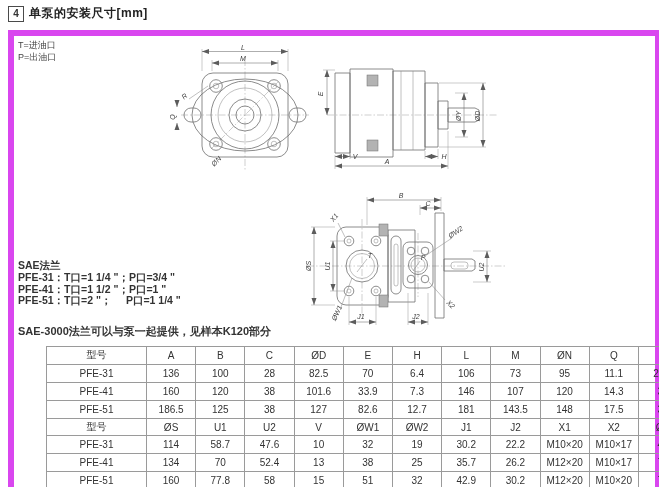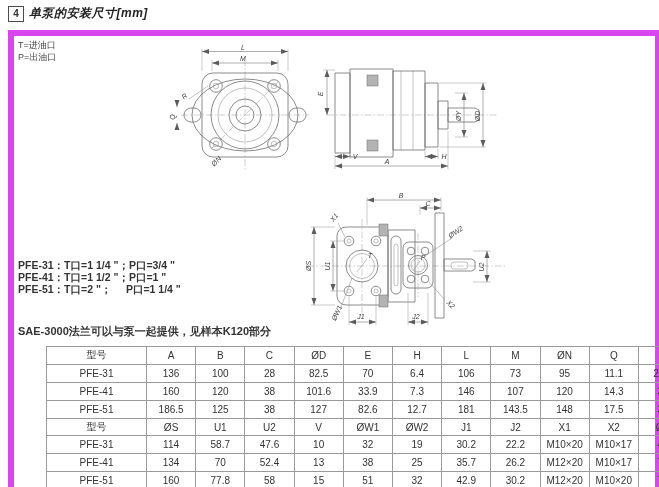--- a/index.html
+++ b/index.html
@@ -4,21 +4,21 @@
 <style>
   html,body{margin:0;padding:0;}
   body{
     width:659px;height:487px;position:relative;overflow:hidden;
     background:#ffffff;color:#333;
     font-family:"Liberation Sans","DejaVu Sans",sans-serif;
   }
   .header{position:absolute;left:8px;top:5px;display:flex;align-items:center;gap:5px;}
   .num-box{width:14px;height:14px;border:1.5px solid #4a4a4a;display:flex;align-items:center;justify-content:center;
     font-size:10px;font-weight:bold;color:#333;}
-  .page-title{font-size:12px;font-weight:bold;color:#222;letter-spacing:0.5px;font-style:italic;}
+  .page-title{font-size:12px;font-weight:bold;color:#222;letter-spacing:0.5px;}
   .frame{position:absolute;left:8px;top:30px;width:641px;height:456px;border:6px solid #d946ef;background:#fff;}
   .notes{position:absolute;left:4px;top:3px;font-size:9px;line-height:12px;color:#444;}
   .drawings{position:absolute;left:0;top:0;}
   .sae{position:absolute;left:4px;top:224px;font-size:10.5px;font-weight:bold;line-height:11.8px;color:#333;}
   .sae div{white-space:pre;}
   .mass{position:absolute;left:513px;top:232px;font-size:11px;line-height:14.8px;color:#333;}
   .mass .hd{font-weight:normal;color:#555;}
   .mass div{font-weight:bold;}
   .note3000{position:absolute;left:4px;top:288px;font-size:11px;font-weight:bold;color:#333;}
   table.dims{position:absolute;left:0;top:310px;width:641px;border-collapse:collapse;table-layout:fixed;margin-left:32px;}
@@ -216,20 +216,21 @@
       <text class="lbl" x="411" y="314">J2</text>
 
       <line class="ext" x1="468" y1="246" x2="486" y2="246"></line>
       <line class="ext" x1="468" y1="277" x2="486" y2="277"></line>
       <line class="dim" x1="482" y1="246" x2="482" y2="277"></line>
       <text class="lbl" x="479" y="262" transform="rotate(-90 479 262)">U2</text>
     </g>
   </svg>
 
   <div class="sae">
+    <div>SAE法兰</div>
     <div>PFE-31：T口=1 1/4 "；P口=3/4 "</div>
     <div>PFE-41：T口=1 1/2 "；P口=1 "</div>
     <div>PFE-51：T口=2 "；     P口=1 1/4 "</div>
   </div>
 
 
   <div class="note3000">SAE-3000法兰可以与泵一起提供，见样本K120部分</div>
 
   <table class="dims">
     <colgroup>

